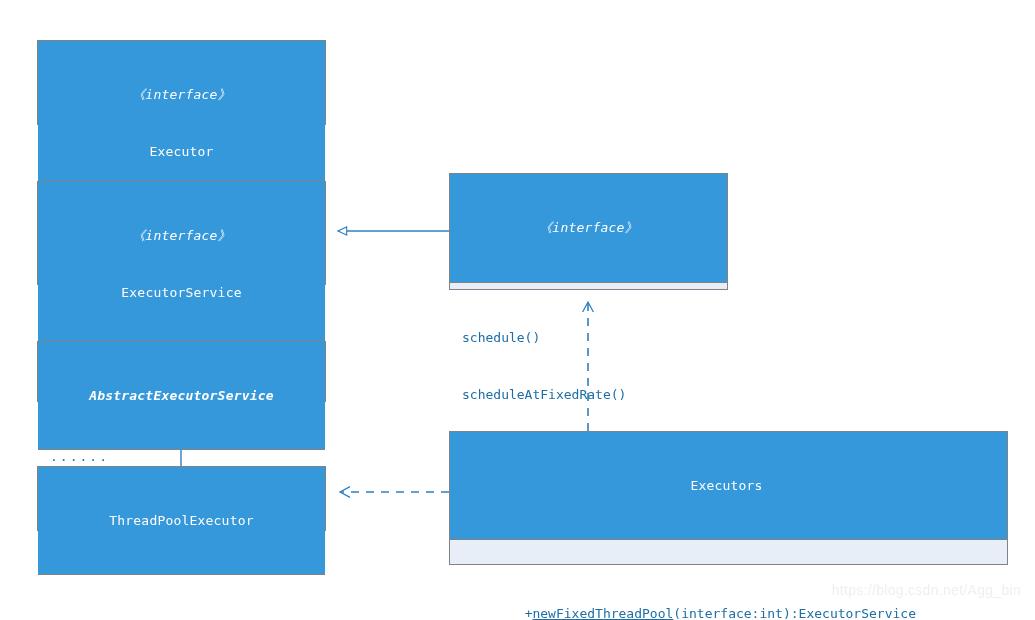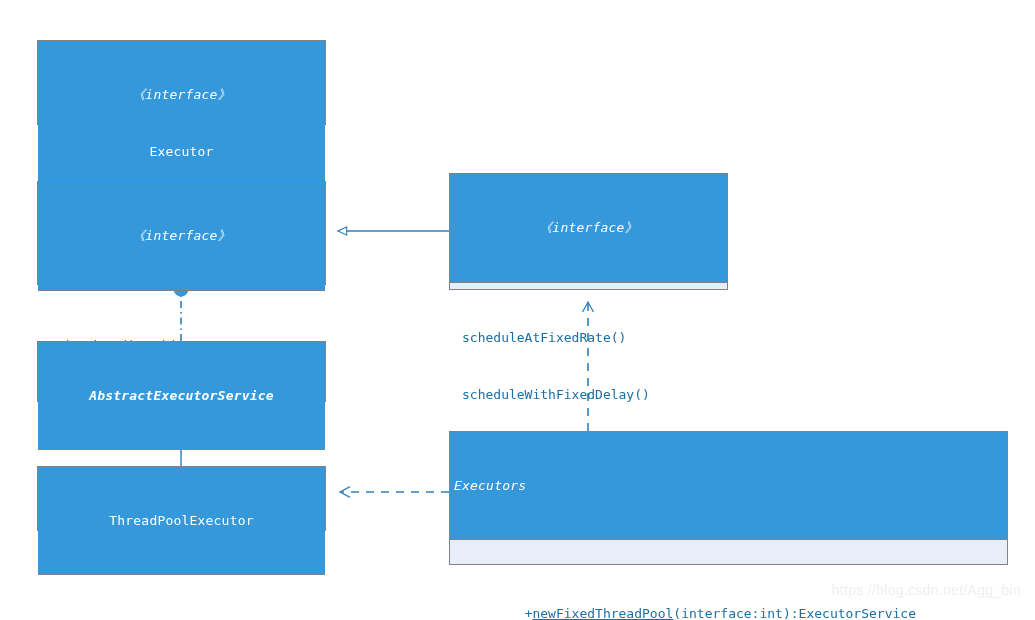--- a/index.html
+++ b/index.html
@@ -44,23 +44,22 @@
     text-align: center;
     font-size: 13px;
     line-height: 19px;
     padding: 6px 4px 7px 4px;
     box-sizing: border-box;
     border-bottom: 1px solid #7f8386;
     letter-spacing: 0.2px;
     white-space: pre;
   }
   .uml-header.right-align {
-    text-align: left;
+    text-align: center;
     padding-right: 8px;
-    font-style: italic;
   }
   .uml-header .stereotype {
     display: block;
     font-style: italic;
   }
   .uml-header .cname {
     display: block;
   }
   .uml-header .cname.abstract {
     font-style: italic;
@@ -147,32 +146,34 @@
       <span class="cname">Executor</span>
     </div>
     <div class="uml-body">
       <span class="m">+execute(command:Runnable):void</span>
     </div>
   </div>
 
   <div class="uml-box" style="left:37px; top:181px; width:289px; height:104px;">
     <div class="uml-header">
       <span class="stereotype">《interface》</span>
+      <span class="cname">ExecutorService</span>
     </div>
     <div class="uml-body">
       <span class="m">+shutdown():void</span>
       <span class="m dots">······</span>
     </div>
   </div>
 
   <div class="uml-box" style="left:449px; top:173px; width:279px; height:117px;">
     <div class="uml-header">
       <span class="stereotype">《interface》</span>
     </div>
     <div class="uml-body">
+      <span class="m">schedule()</span>
       <span class="m">scheduleAtFixedRate()</span>
       <span class="m">scheduleWithFixedDelay()</span>
     </div>
   </div>
 
   <div class="uml-box" style="left:37px; top:341px; width:289px; height:61px;">
     <div class="uml-header" style="padding-top:6px;padding-bottom:6px;">
       <span class="cname abstract">AbstractExecutorService</span>
     </div>
     <div class="uml-body empty"></div>

